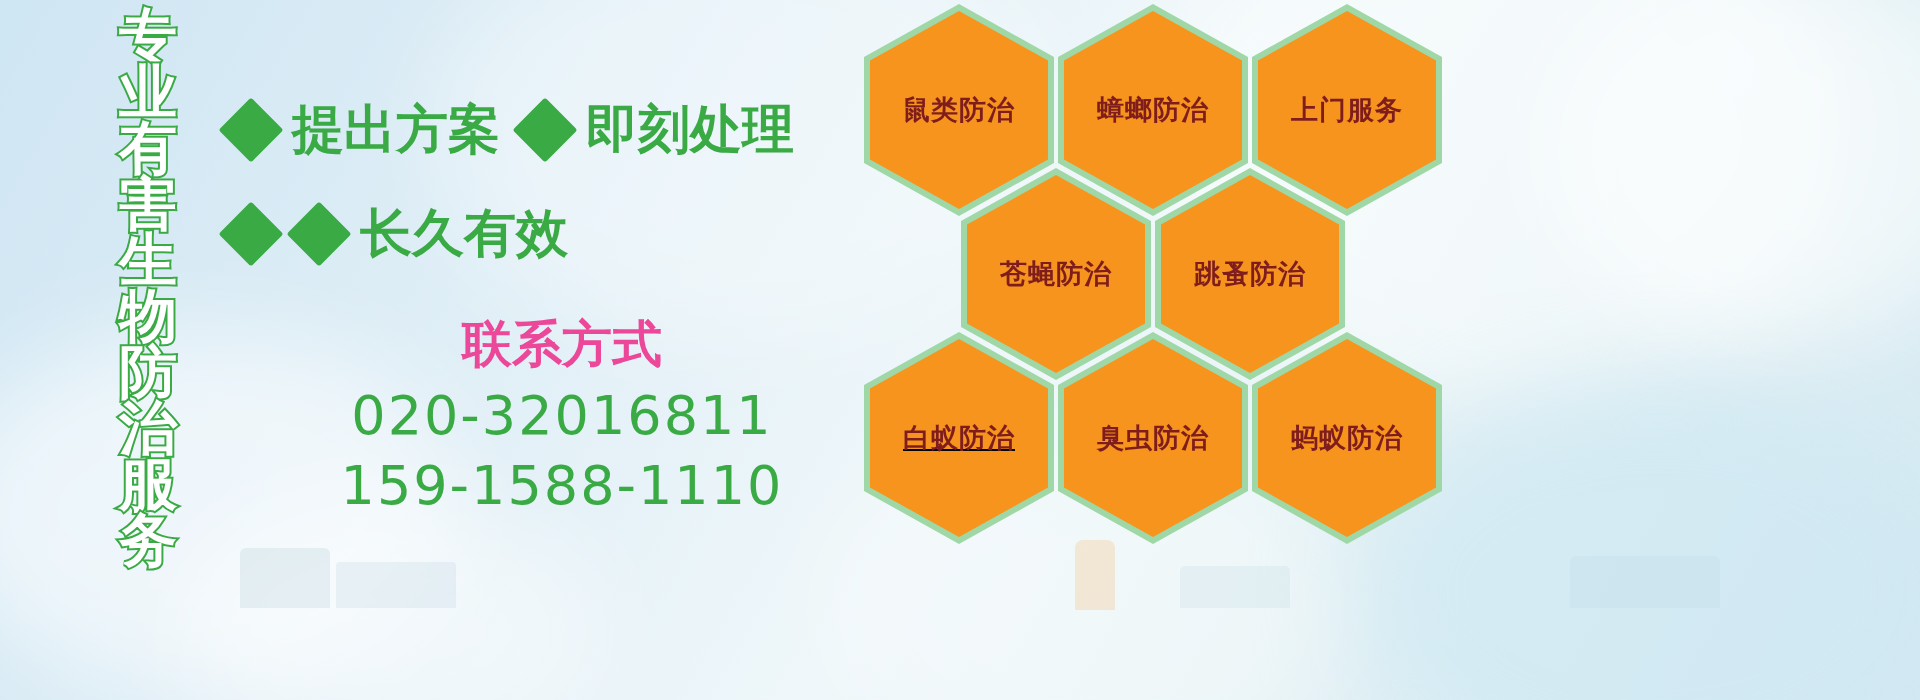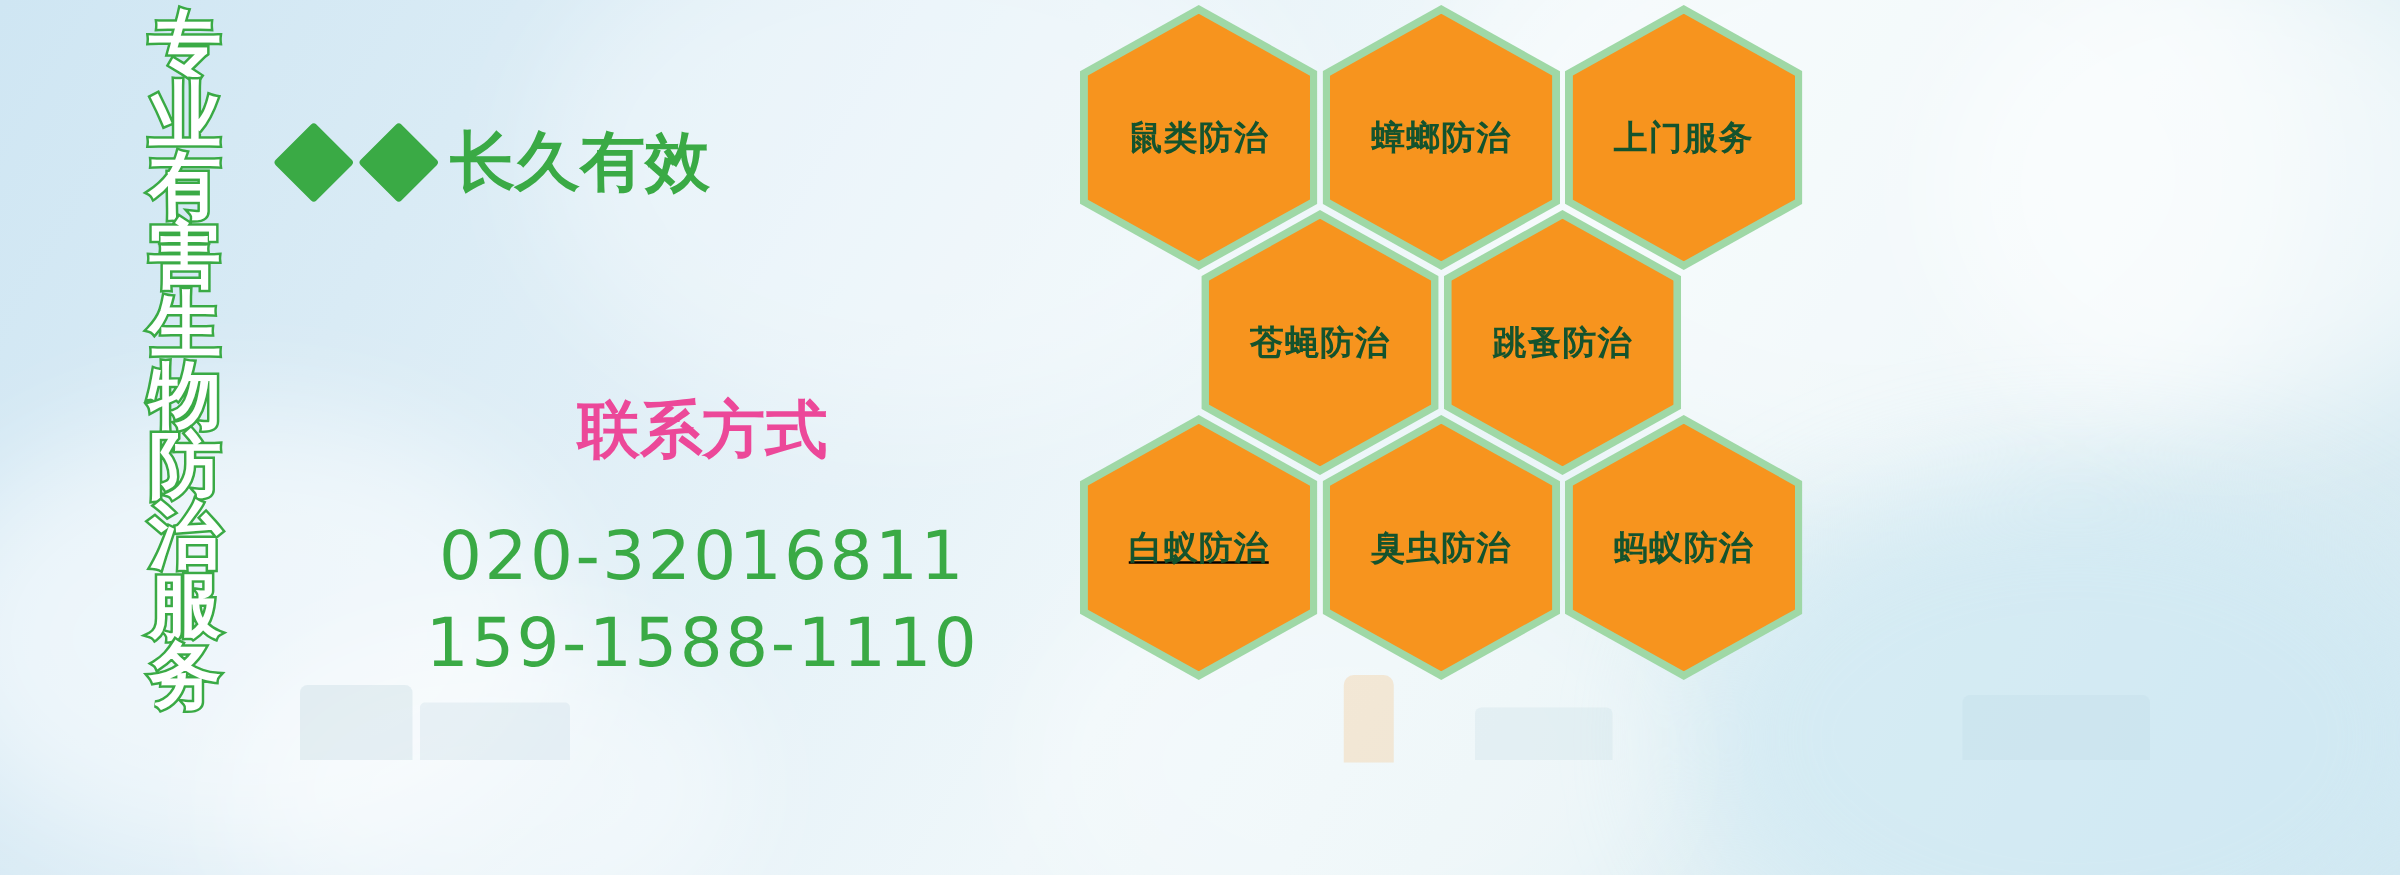--- a/index.html
+++ b/index.html
@@ -63,38 +63,38 @@
   
   #contact { position:absolute; left:262px; top:316px; width:600px; text-align:center; }
   #contact-title {
     font-size:50px; font-weight:700; color:#ec4899; line-height:1.15;
     font-family:"DejaVu Sans","Liberation Sans",sans-serif;
   }
   .phone {
     font-size:54px; font-weight:400; color:#3aaa45; letter-spacing:2px; line-height:1.30;
     font-family:"DejaVu Sans","Liberation Sans",sans-serif;
   }
-  #phone-1 { margin-top:36px; }
+  #phone-1 { margin-top:7px; }
 
   
   #hex-cluster { position:absolute; left:856px; top:-2px; width:600px; height:580px; }
   .hex {
     position:absolute; width:190px; height:212px;
     display:flex; align-items:center; justify-content:center;
     background:#9fd8a6;
     clip-path:polygon(50% 0%,100% 25%,100% 75%,50% 100%,0% 75%,0% 25%);
   }
   .hex-inner {
     width:178px; height:198px;
     display:flex; align-items:center; justify-content:center;
     background:#f7941e;
     clip-path:polygon(50% 0%,100% 25%,100% 75%,50% 100%,0% 75%,0% 25%);
   }
   .hex-label {
-    color:#14532d; font-size:27px; font-weight:700; letter-spacing:1px; white-space:nowrap;
+    color:#7f1d1d; font-size:27px; font-weight:700; letter-spacing:1px; white-space:nowrap;
     font-family:"DejaVu Sans","Liberation Sans",sans-serif;
   }
   .h-r1c1 { left:8px;   top:6px;   }
   .h-r1c2 { left:202px; top:6px;   }
   .h-r1c3 { left:396px; top:6px;   }
   .h-r2c1 { left:105px; top:170px; }
   .h-r2c2 { left:299px; top:170px; }
   .h-r3c1 { left:8px;   top:334px;text-decoration:underline; }
   .h-r3c2 { left:202px; top:334px; }
   .h-r3c3 { left:396px; top:334px; }
@@ -128,20 +128,30 @@
     <span class="vchar">防</span>
     <span class="vchar">治</span>
     <span class="vchar">服</span>
     <span class="vchar">务</span>
   </div>
 
   <div id="bullets">
     <div class="bullet-row">
       <div class="bullet-item">
         <span class="diamond"></span>
+        <span class="bullet-text">提出方案</span>
+      </div>
+      <div class="bullet-item">
+        <span class="diamond"></span>
+        <span class="bullet-text">即刻处理</span>
+      </div>
+    </div>
+    <div class="bullet-row">
+      <div class="bullet-item">
+        <span class="diamond"></span>
       </div>
       <div class="bullet-item">
         <span class="diamond"></span>
         <span class="bullet-text">长久有效</span>
       </div>
     </div>
   </div>
 
   <div id="contact">
     <div id="contact-title">联系方式</div>

